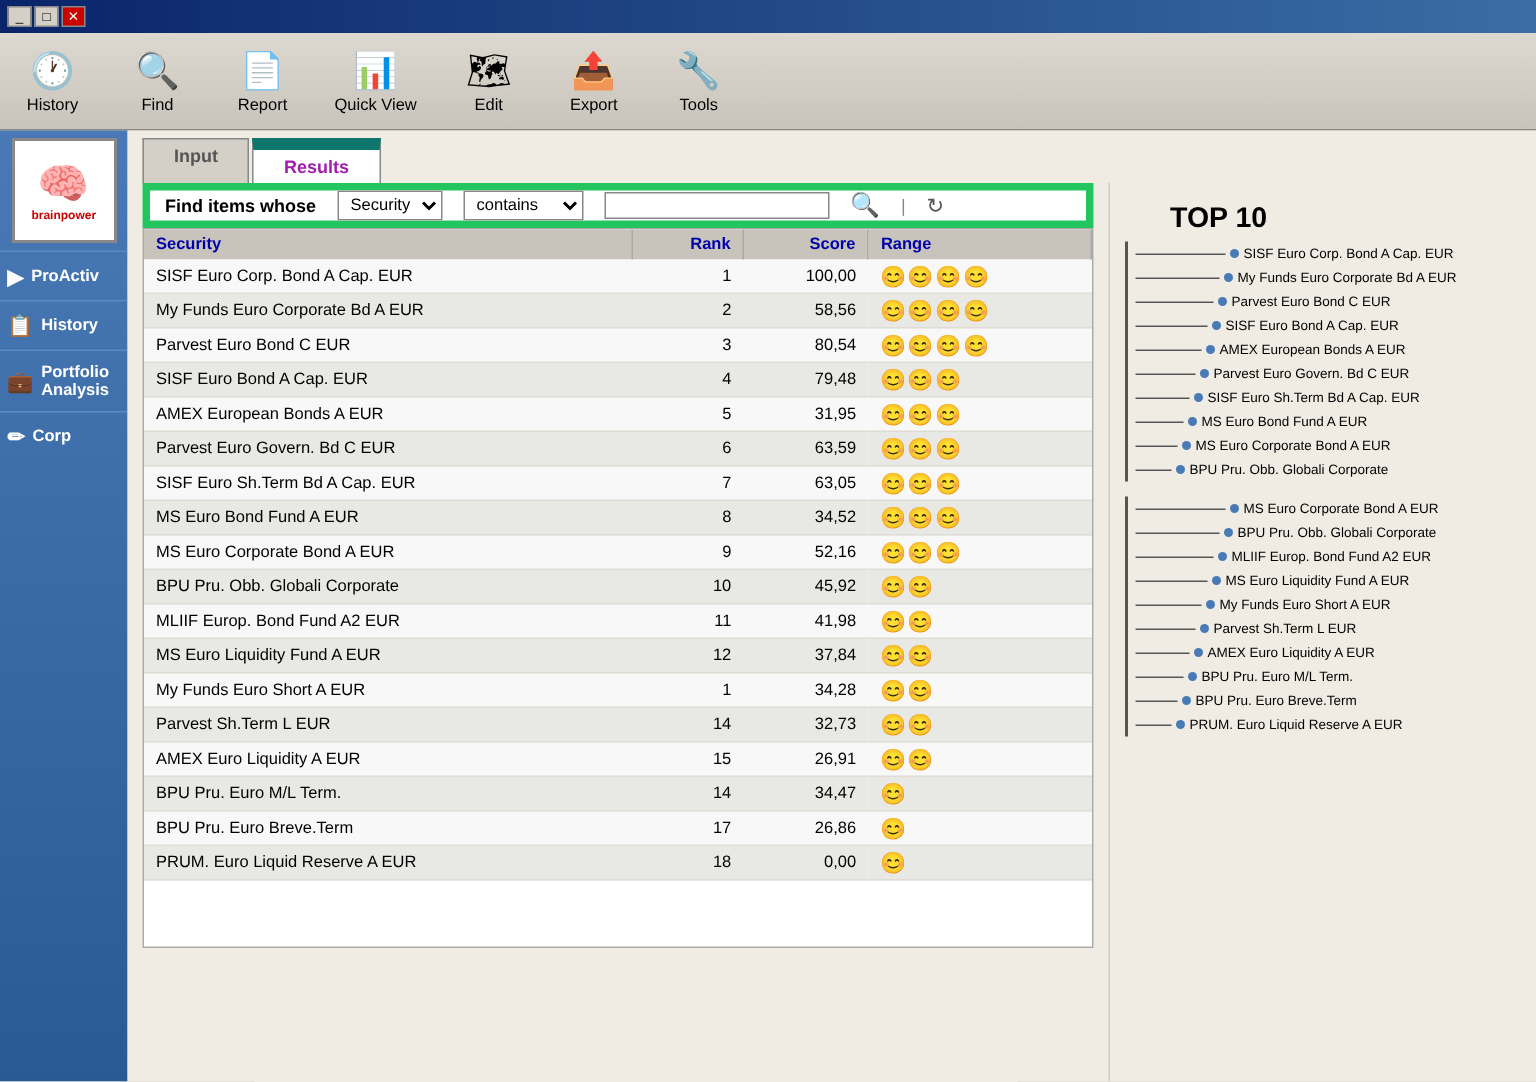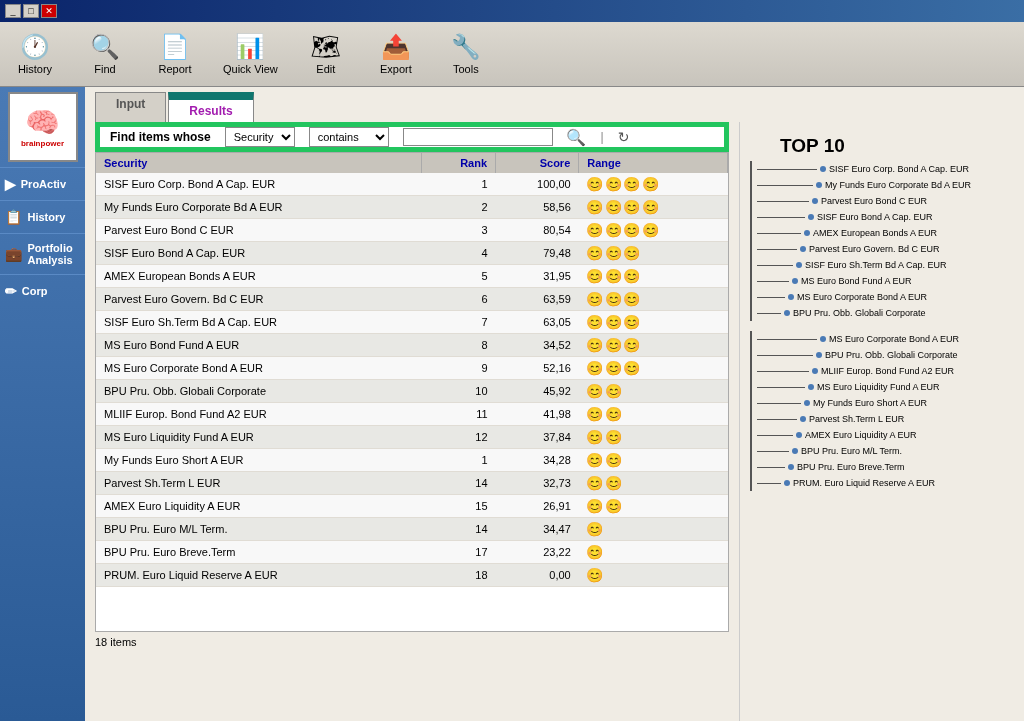--- a/index.html
+++ b/index.html
@@ -482,42 +482,41 @@
     <td class="right">34,47</td>
     <td>
                     <div class="smileys">
                       <span style="font-size:14px;">😊</span>
                     </div>
                   </td>
   </tr>
                 <tr>
     <td>BPU Pru. Euro Breve.Term</td>
     <td class="right">17</td>
-    <td class="right">23,22</td>
+    <td class="right">26,86</td>
     <td>
                     <div class="smileys">
                       <span style="font-size:14px;">😊</span>
                     </div>
                   </td>
   </tr>
                 <tr>
     <td>PRUM. Euro Liquid Reserve A EUR</td>
     <td class="right">18</td>
     <td class="right">0,00</td>
     <td>
                     <div class="smileys">
                       <span style="font-size:14px;">😊</span>
                     </div>
                   </td>
   </tr>
               </tbody>
           </table>
         </div>
 
-        <div class="items-count">18 items</div>
       </div>
 
       <div class="right-content">
         <div class="panel-section-title">TOP 10</div>
 
         <div style="display:flex; flex-direction:column; padding: 0 5px 10px 10px;">
           <div style="display:flex; align-items:stretch; height: 160px;">
             <div style="width:2px; background:#555; margin-right:5px; flex-shrink:0;"></div>
             <div style="display:flex; flex-direction:column; justify-content:space-around; flex:1;" id="top10-list">
             <div style="display: flex; align-items: center; gap: 3px;">

